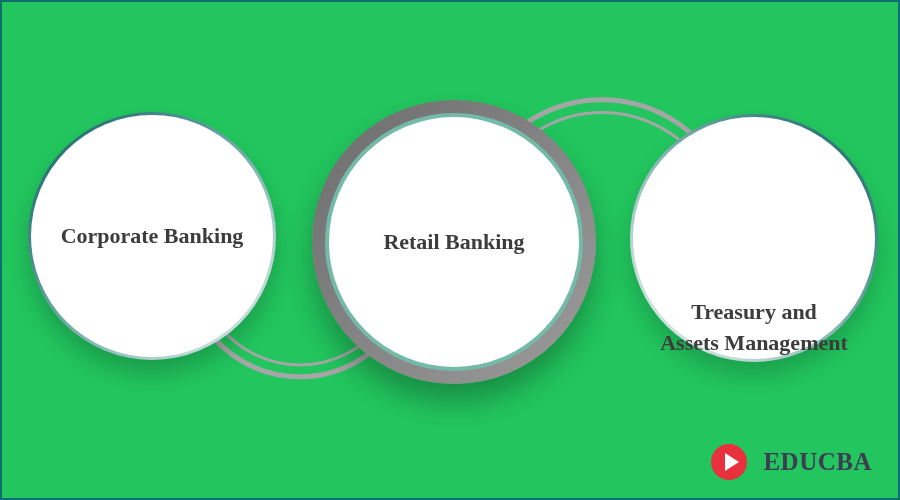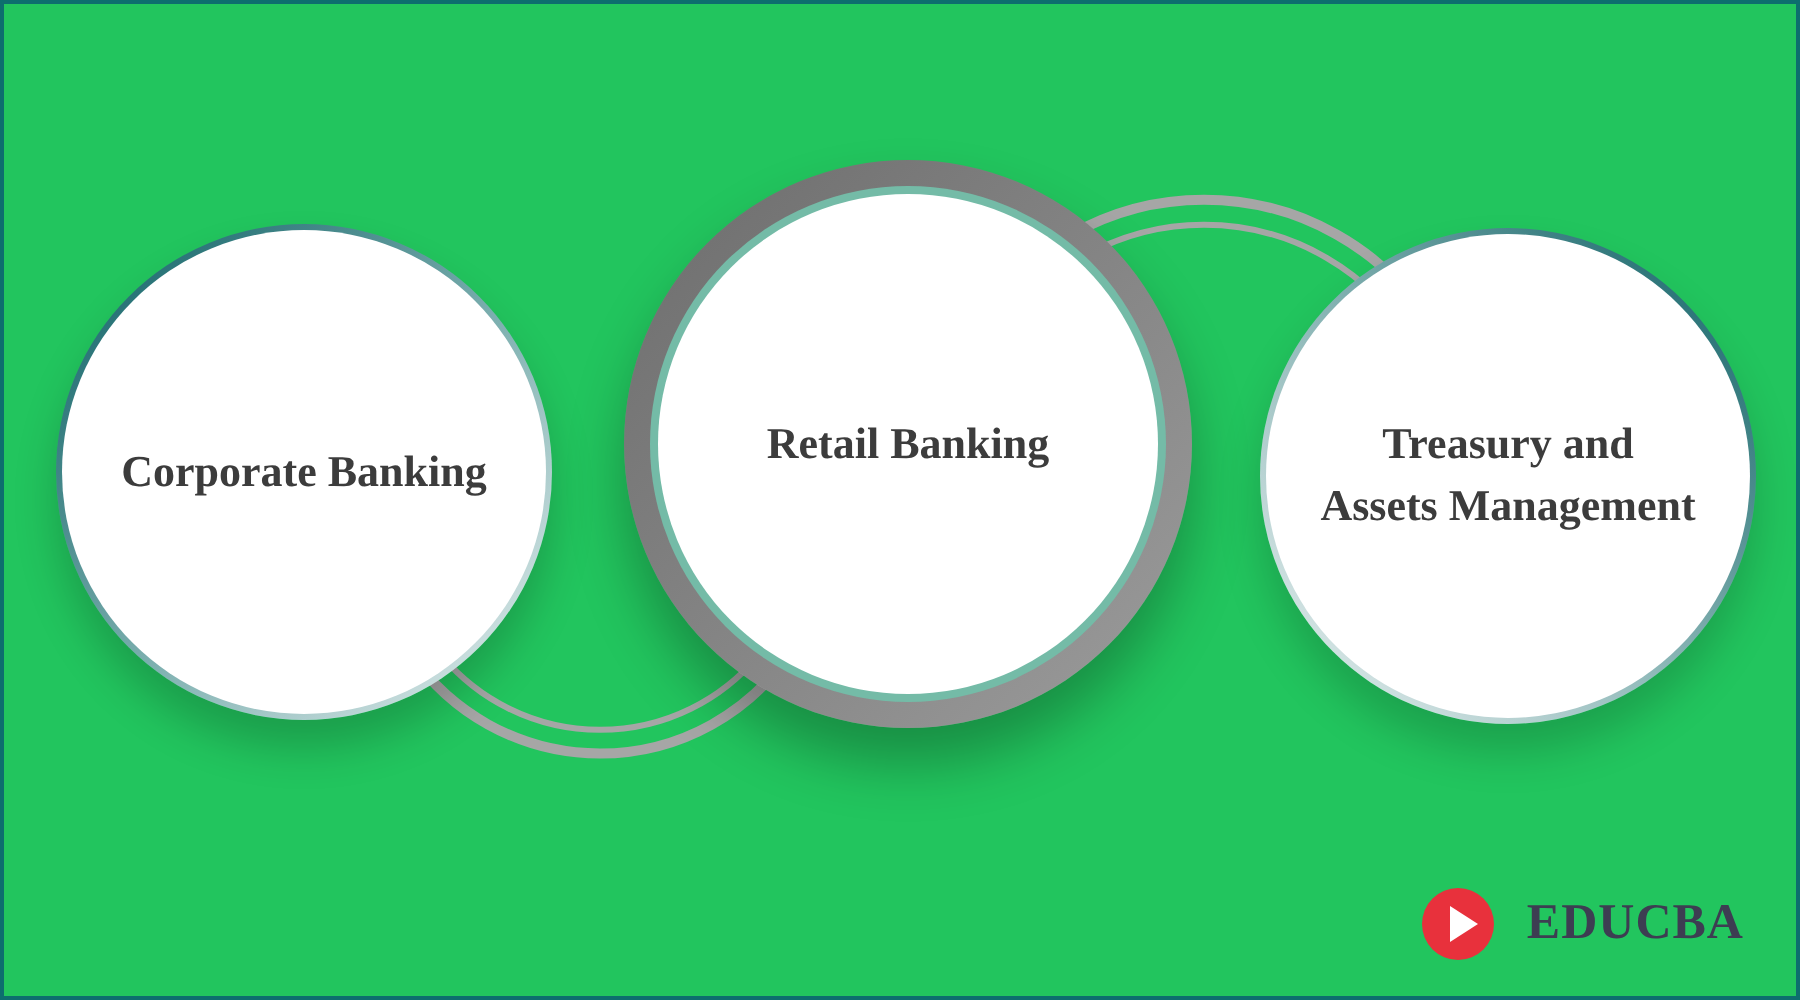--- a/index.html
+++ b/index.html
@@ -53,38 +53,38 @@
   }
   
   .node--left {
     left: 28px; top: 112px; width: 248px; height: 248px;
     background: linear-gradient(to bottom right, #0b5e63 0%, #7fb1b1 55%, #eaf2f2 100%);
     box-shadow: 0 14px 22px rgba(0,0,0,0.20);
   }
   .node--left .node__inner { inset: 3px; }
   
   .node--middle {
-    left: 312px; top: 80px; width: 284px; height: 284px;
+    left: 312px; top: 100px; width: 284px; height: 284px;
     background: linear-gradient(to bottom right, #6c6c6c 0%, #9c9c9c 100%);
     box-shadow: 0 18px 28px rgba(0,0,0,0.28);
   }
   .ring-teal {
     position: absolute;
     inset: 13px;
     border-radius: 50%;
     background: #74bba7;
   }
   .node--middle .node__inner { inset: 17px; }
   
   .node--right {
     left: 630px; top: 114px; width: 248px; height: 248px;
     background: linear-gradient(to bottom left, #0b5e63 0%, #8fb9b9 55%, #eef4f4 100%);
     box-shadow: 0 14px 22px rgba(0,0,0,0.18);
   }
-  .node--right .node__inner { inset: 3px; }
+  .node--right .node__inner { inset: 3px; align-items: flex-end; }
 
   .logo {
     position: absolute;
     right: 28px;
     bottom: 20px;
     display: flex;
     align-items: center;
     gap: 16px;
     z-index: 5;
   }

